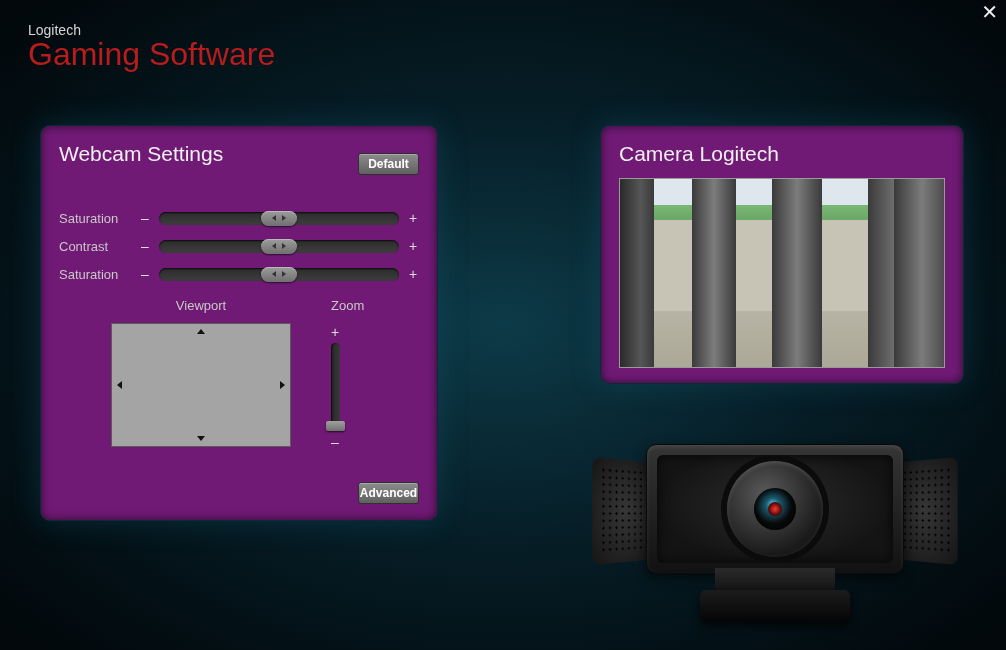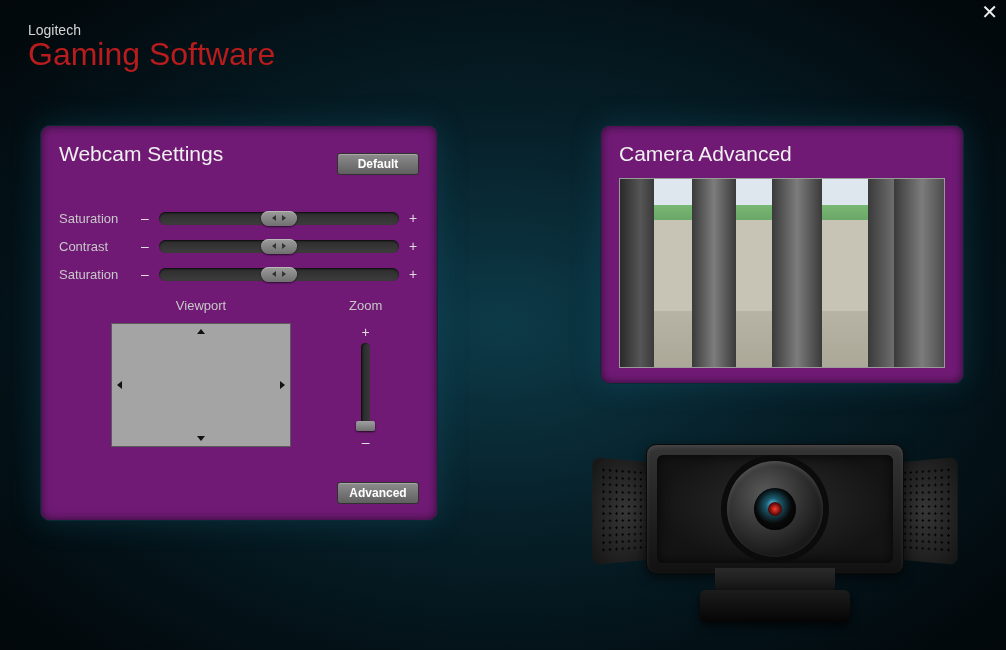--- a/index.html
+++ b/index.html
@@ -31,21 +31,21 @@
   .settings-panel { top: 125px; left: 40px; width: 398px; height: 396px; }
   .preview-panel  { top: 125px; left: 600px; width: 364px; height: 259px; }
 
   .panel-title { color: #f0f0f0; font-size: 21px; margin-bottom: 20px; }
   .panel-head-row { display: flex; justify-content: space-between; align-items: center; margin-bottom: 24px; }
   .btn {
     background: linear-gradient(#8c8c8c, #606060);
     border: 1px solid #303030;
     border-radius: 3px;
     color: #fff; font-size: 12px; font-weight: bold;
-    padding: 3px 0; width: 82px; text-align: center;
+    padding: 3px 0; width: 61px; text-align: center;
     cursor: pointer;
     box-shadow: inset 0 1px 0 rgba(255,255,255,0.25);
   }
 
   .slider-row { display: flex; align-items: center; gap: 8px; margin-bottom: 12px; }
   .slider-label { color: #c8c8c8; font-size: 13px; width: 72px; }
   .pm { color: #ddd; font-size: 14px; width: 12px; text-align: center; cursor: pointer; user-select: none; }
   .track {
     position: relative; flex: 1; height: 13px; border-radius: 7px;
     background: linear-gradient(#2c2c2c, #3d3d3d);
@@ -60,39 +60,39 @@
     display: flex; justify-content: center; align-items: center; gap: 6px;
   }
   .thumb::before, .thumb::after {
     content: ''; width: 0; height: 0;
     border-top: 3px solid transparent;
     border-bottom: 3px solid transparent;
   }
   .thumb::before { border-right: 4px solid #333; }
   .thumb::after  { border-left: 4px solid #333; }
 
-  .vp-zoom-row { display: flex; gap: 58px; margin-top: 16px; padding-left: 52px; }
+  .vp-zoom-row { display: flex; gap: 40px; margin-top: 16px; padding-left: 52px; }
   .vp-col { display: flex; flex-direction: column; align-items: center; }
   .vp-label { color: #c8c8c8; font-size: 13px; margin-bottom: 10px; }
   .viewport {
     position: relative; width: 180px; height: 124px;
     background: #a4a4a4; border: 1px solid #5a5a5a;
     cursor: move;
   }
   .vp-arrow { position: absolute; width: 0; height: 0; }
   .vp-up    { top: 5px; left: 50%; transform: translateX(-50%);
               border-left: 4px solid transparent; border-right: 4px solid transparent; border-bottom: 5px solid #111; }
   .vp-down  { bottom: 5px; left: 50%; transform: translateX(-50%);
               border-left: 4px solid transparent; border-right: 4px solid transparent; border-top: 5px solid #111; }
   .vp-left  { left: 5px; top: 50%; transform: translateY(-50%);
               border-top: 4px solid transparent; border-bottom: 4px solid transparent; border-right: 5px solid #111; }
   .vp-right { right: 5px; top: 50%; transform: translateY(-50%);
               border-top: 4px solid transparent; border-bottom: 4px solid transparent; border-left: 5px solid #111; }
 
-  .zoom-col { display: flex; flex-direction: column; align-items: center; }
+  .zoom-col { display: flex; flex-direction: column; align-items: flex-start; }
   .zoom-label { color: #c8c8c8; font-size: 13px; margin-bottom: 10px; }
   .zpm { color: #ddd; font-size: 14px; line-height: 1; cursor: pointer; user-select: none; margin: 2px 0; }
   .zoom-track {
     width: 9px; height: 88px; border-radius: 5px;
     background: linear-gradient(90deg,#262626,#3a3a3a);
     box-shadow: inset 1px 0 2px rgba(0,0,0,0.8);
     position: relative; margin: 2px 0; cursor: pointer;
   }
   .zoom-thumb {
     position: absolute; left: -5px; bottom: 0; width: 19px; height: 10px;
@@ -234,21 +234,21 @@
       <div class="zpm">–</div>
     </div>
   </div>
 
   <div class="advanced-row">
     <div class="btn">Advanced</div>
   </div>
 </div>
 
 <div class="panel preview-panel">
-  <div class="panel-title" style="margin-bottom:12px">Camera Advanced</div>
+  <div class="panel-title" style="margin-bottom:12px">Camera Logitech</div>
   <div class="preview-img">
     <div class="pillar p1"></div>
     <div class="pillar p2"></div>
     <div class="pillar p3"></div>
     <div class="pillar p4"></div>
     <div class="pillar p5"></div>
   </div>
 </div>
 
 <div class="webcam">

